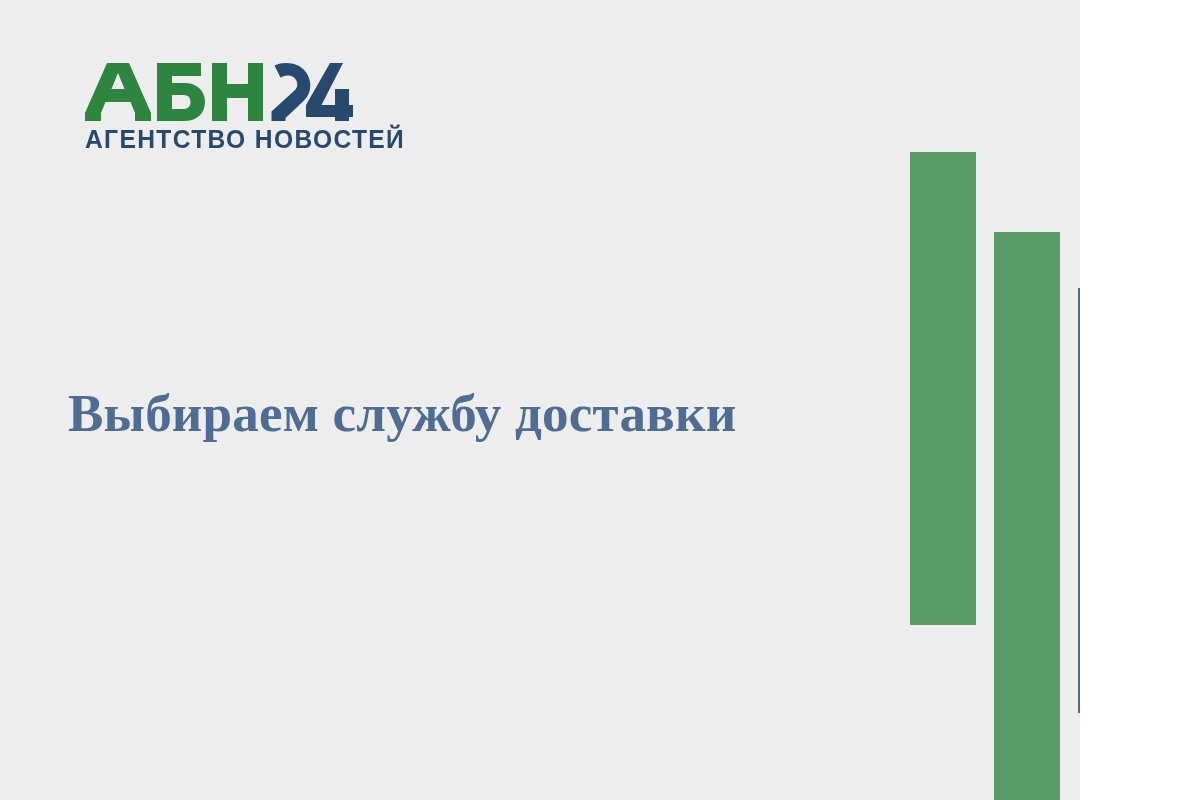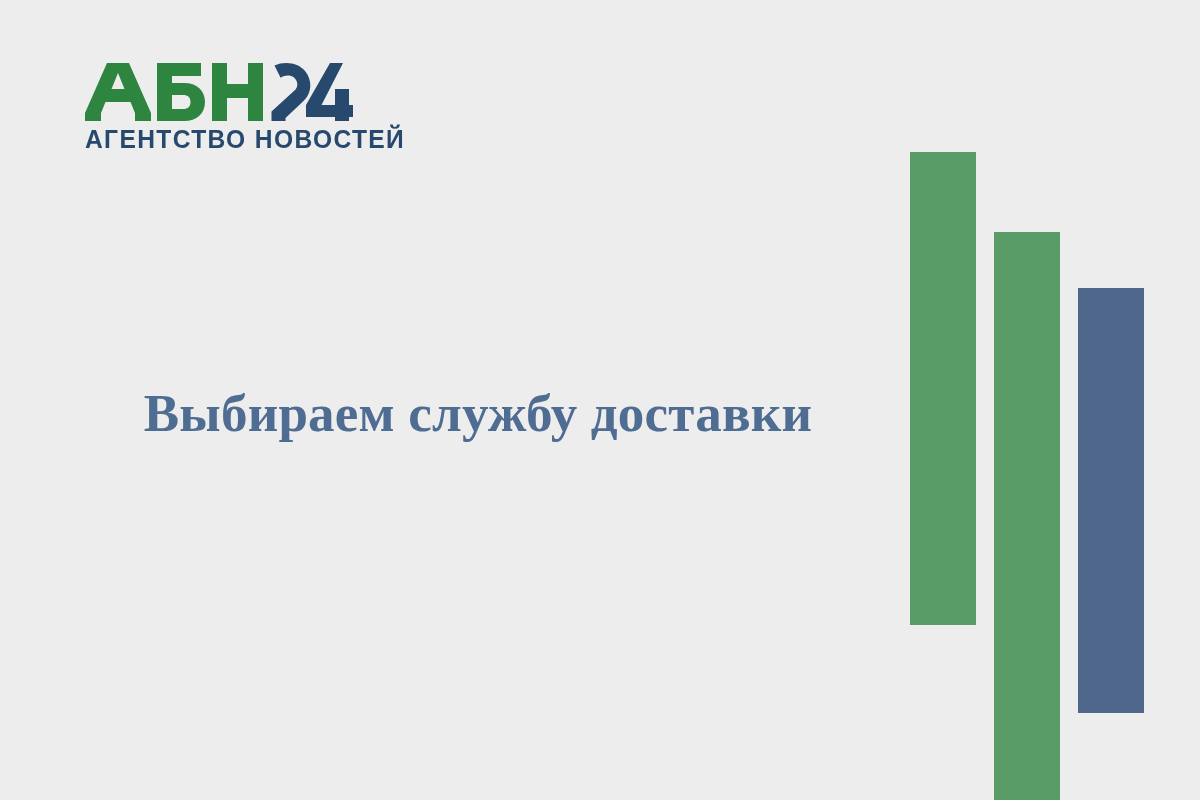--- a/index.html
+++ b/index.html
@@ -9,21 +9,21 @@
   }
   body {
     width: 1200px;
     height: 800px;
     overflow: hidden;
     font-family: "Liberation Sans", sans-serif;
   }
 
   #card {
     position: relative;
-    width: 1200px;
+    width: 1080px;
     height: 800px;
     background: #ededed;
     overflow: hidden;
     text-decoration: underline;
   }
 
   
   #bars {
     position: absolute;
     inset: 0;
@@ -114,18 +114,18 @@
 
       <g id="glyph-4" fill="#27496d">
         <path d="M258 0 H245 L221 42 V54 H250 V58 H264 V54 H268 V42 H264 V26 H250 V42
                  H236.5 Z"></path>
       </g>
     </svg>
 
     <span id="logo-tagline" style="color: rgb(39, 73, 109);">АГЕНТСТВО НОВОСТЕЙ</span>
   </div>
 
-  <h1 id="headline" style="color: rgb(79, 109, 146); text-align: center;">
+  <h1 id="headline" style="color: rgb(79, 109, 146);">
     <span>Выбираем службу доставки</span>
     <br>
   </h1>
 
 </div>
 
 </body></html>

